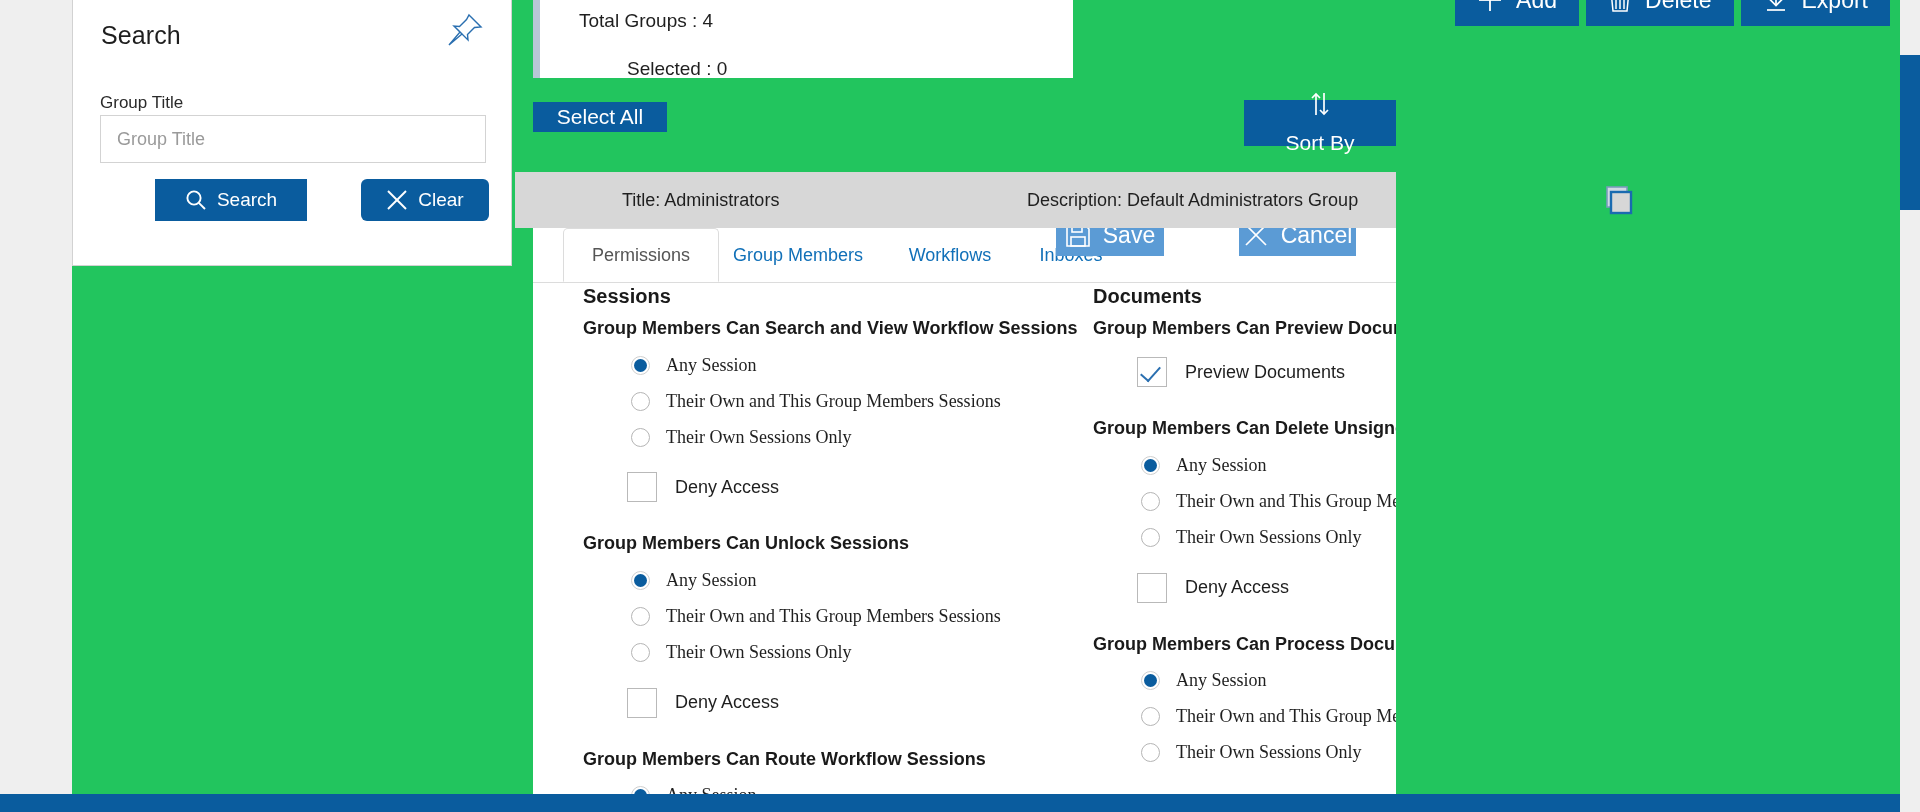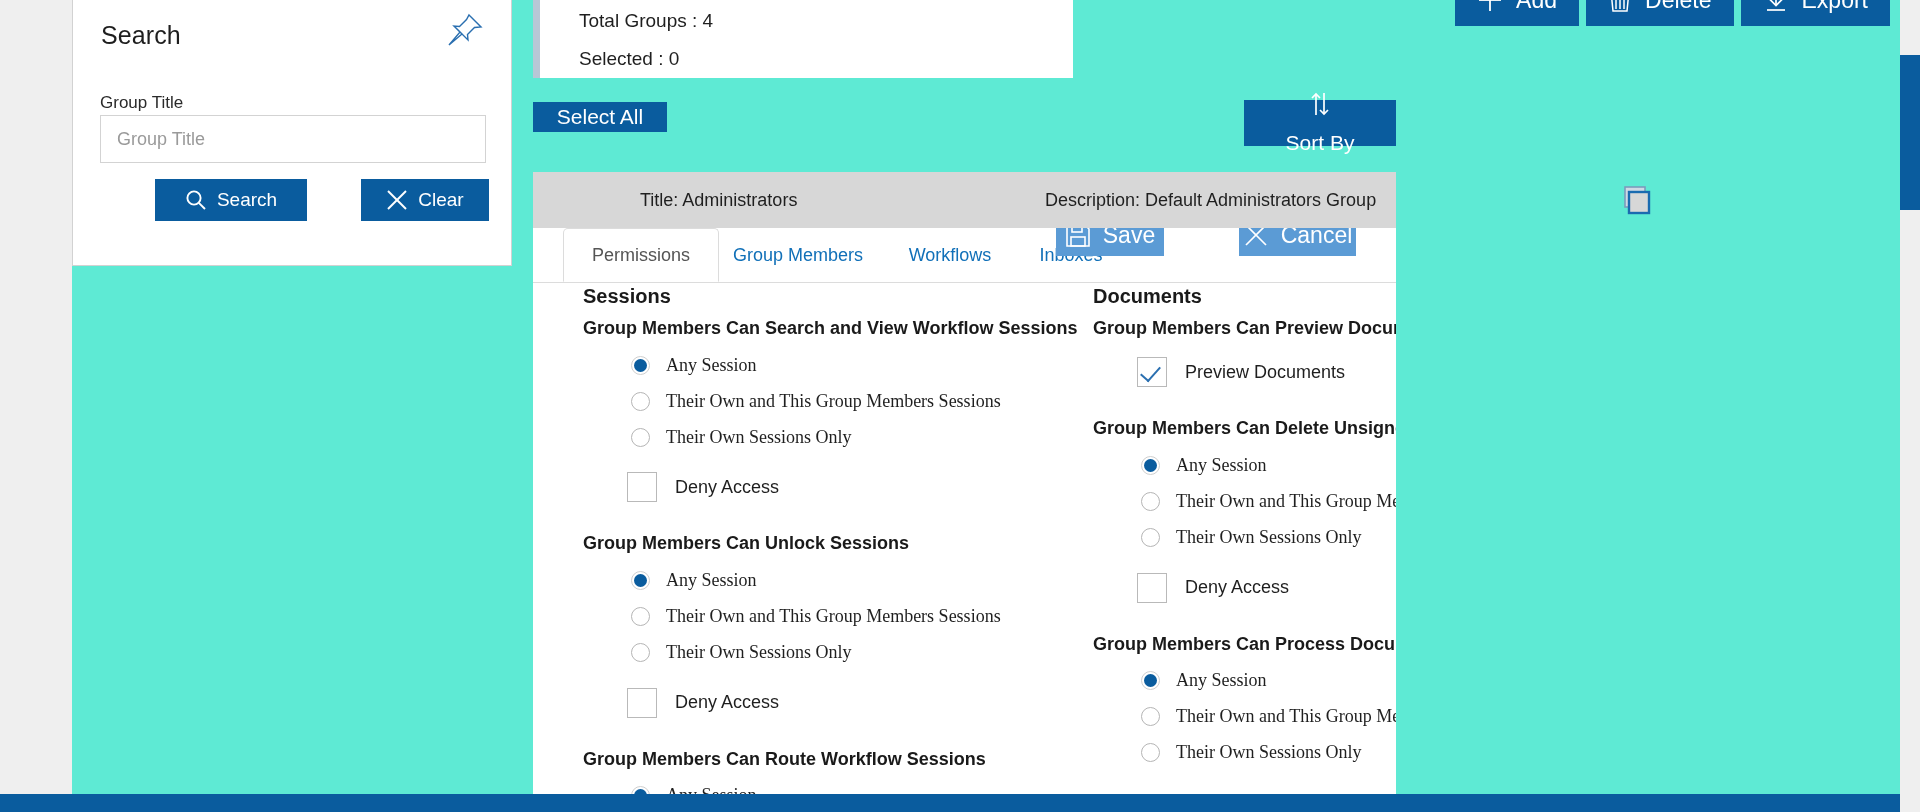--- a/index.html
+++ b/index.html
@@ -11,21 +11,21 @@
     height: 812px;
     overflow: hidden;
     background: #efefef;
     font-family: "Liberation Sans", sans-serif;
     color: #1a1a1a;
     position: relative;
   }
   .root {
     position: absolute;
     inset: 0;
-    background: #5eead4;
+    background: #22c55e;
     padding-left: 24px;
   }
 
   
   .search-panel {
     position: absolute;
     left: 72px;
     top: -44px;
     width: 440px;
     height: 310px;
@@ -95,20 +95,21 @@
     height: 42px;
     font-size: 19px;
   }
   .btn-clear {
     position: absolute;
     left: 288px;
     top: 222px;
     width: 128px;
     height: 42px;
     font-size: 19px;
+    border-radius: 6px;
   }
 
   
   .summary-card {
     position: absolute;
     left: 533px;
     top: -50px;
     width: 540px;
     height: 128px;
     background: #ffffff;
@@ -116,21 +117,21 @@
     box-sizing: border-box;
   }
   .summary-line {
     position: absolute;
     left: 39px;
     font-size: 19px;
     color: #1f1f1f;
     white-space: nowrap;
   }
   .summary-line.l1 { top: 60px; }
-  .summary-line.l2 { top: 98px; }
+  .summary-line.l2 { top: 108px; margin-left: 48px; }
 
   
   .top-actions {
     position: absolute;
     right: 30px;
     top: -26px;
     display: flex;
     gap: 7px;
   }
   .btn-top {
@@ -156,21 +157,21 @@
     width: 152px;
     height: 46px;
     font-size: 21px;
     gap: 14px;
     flex-direction: column;
   }
 
   
   .group-header {
     position: absolute;
-    left: 533px;
+    left: 515px;
     top: 172px;
     right: 524px;
     height: 56px;
     background: #d7d7d7;
   }
   .gh-title {
     position: absolute;
     left: 107px;
     top: 50%;
     transform: translateY(-50%);

